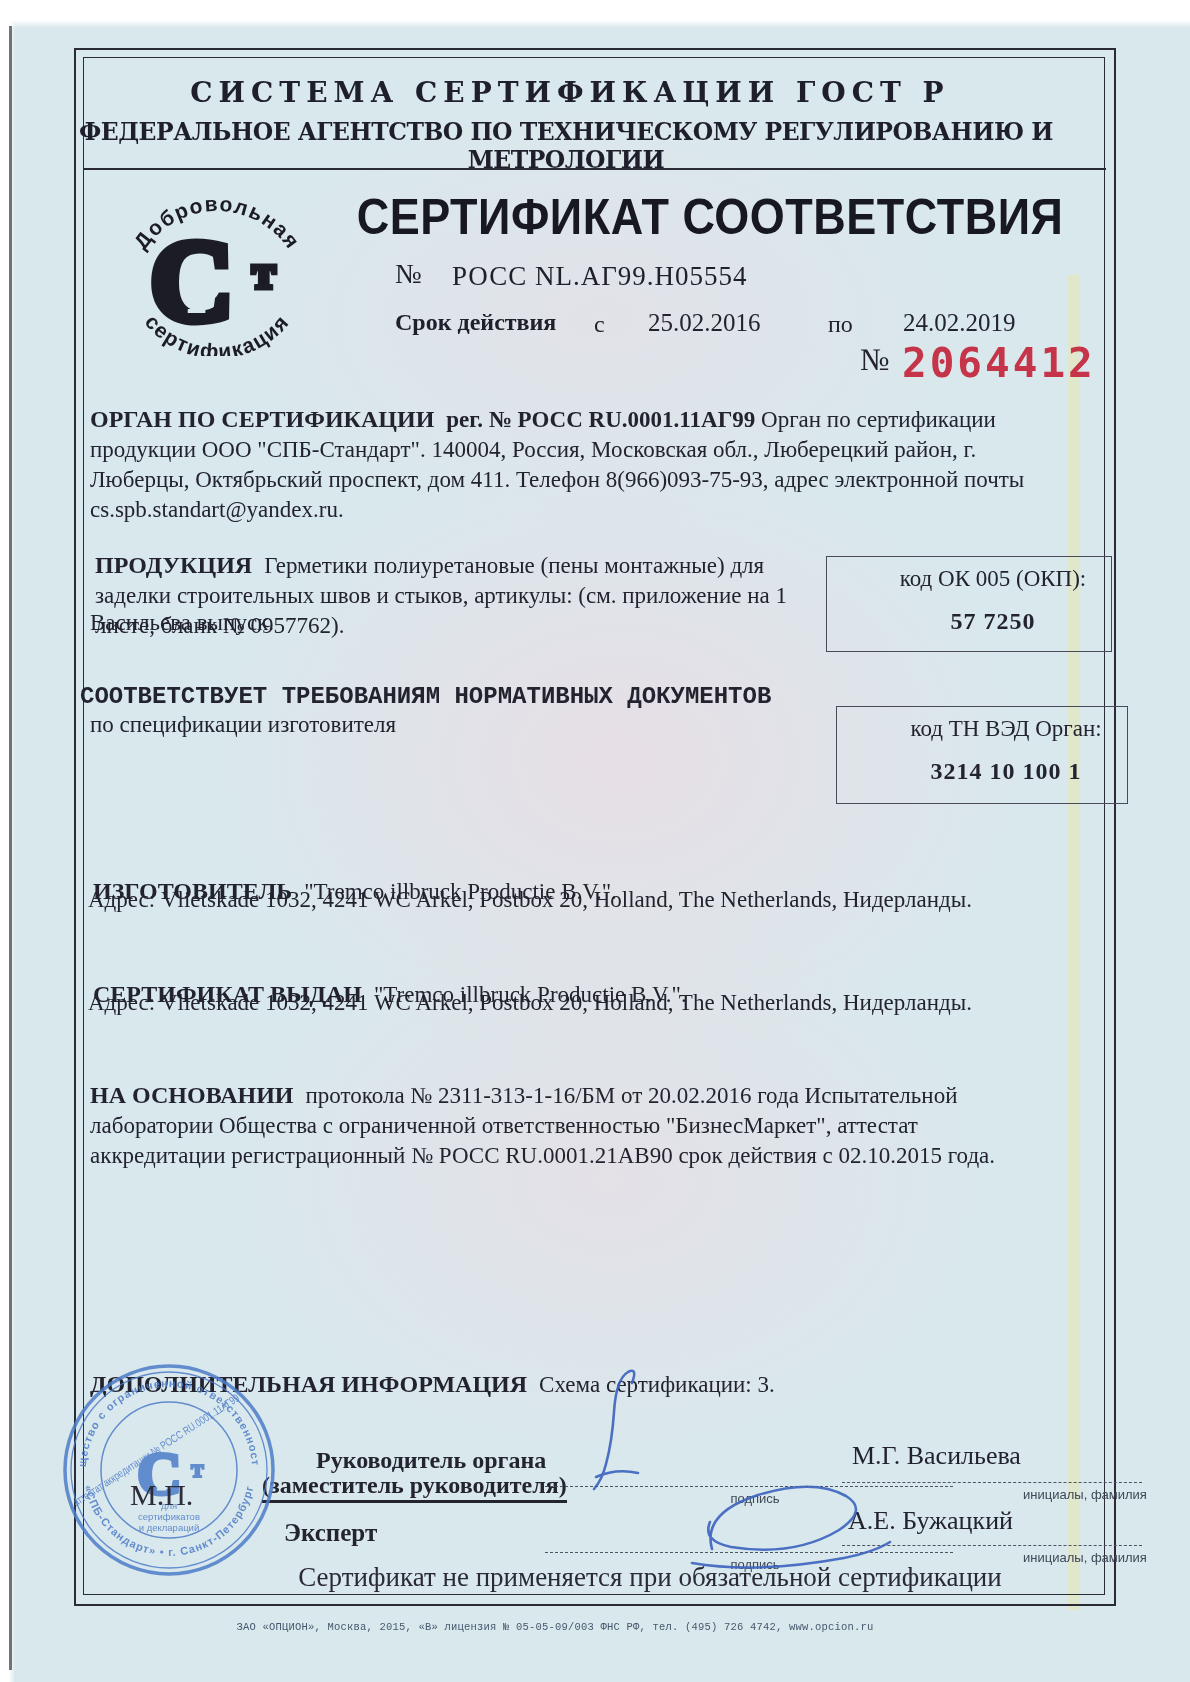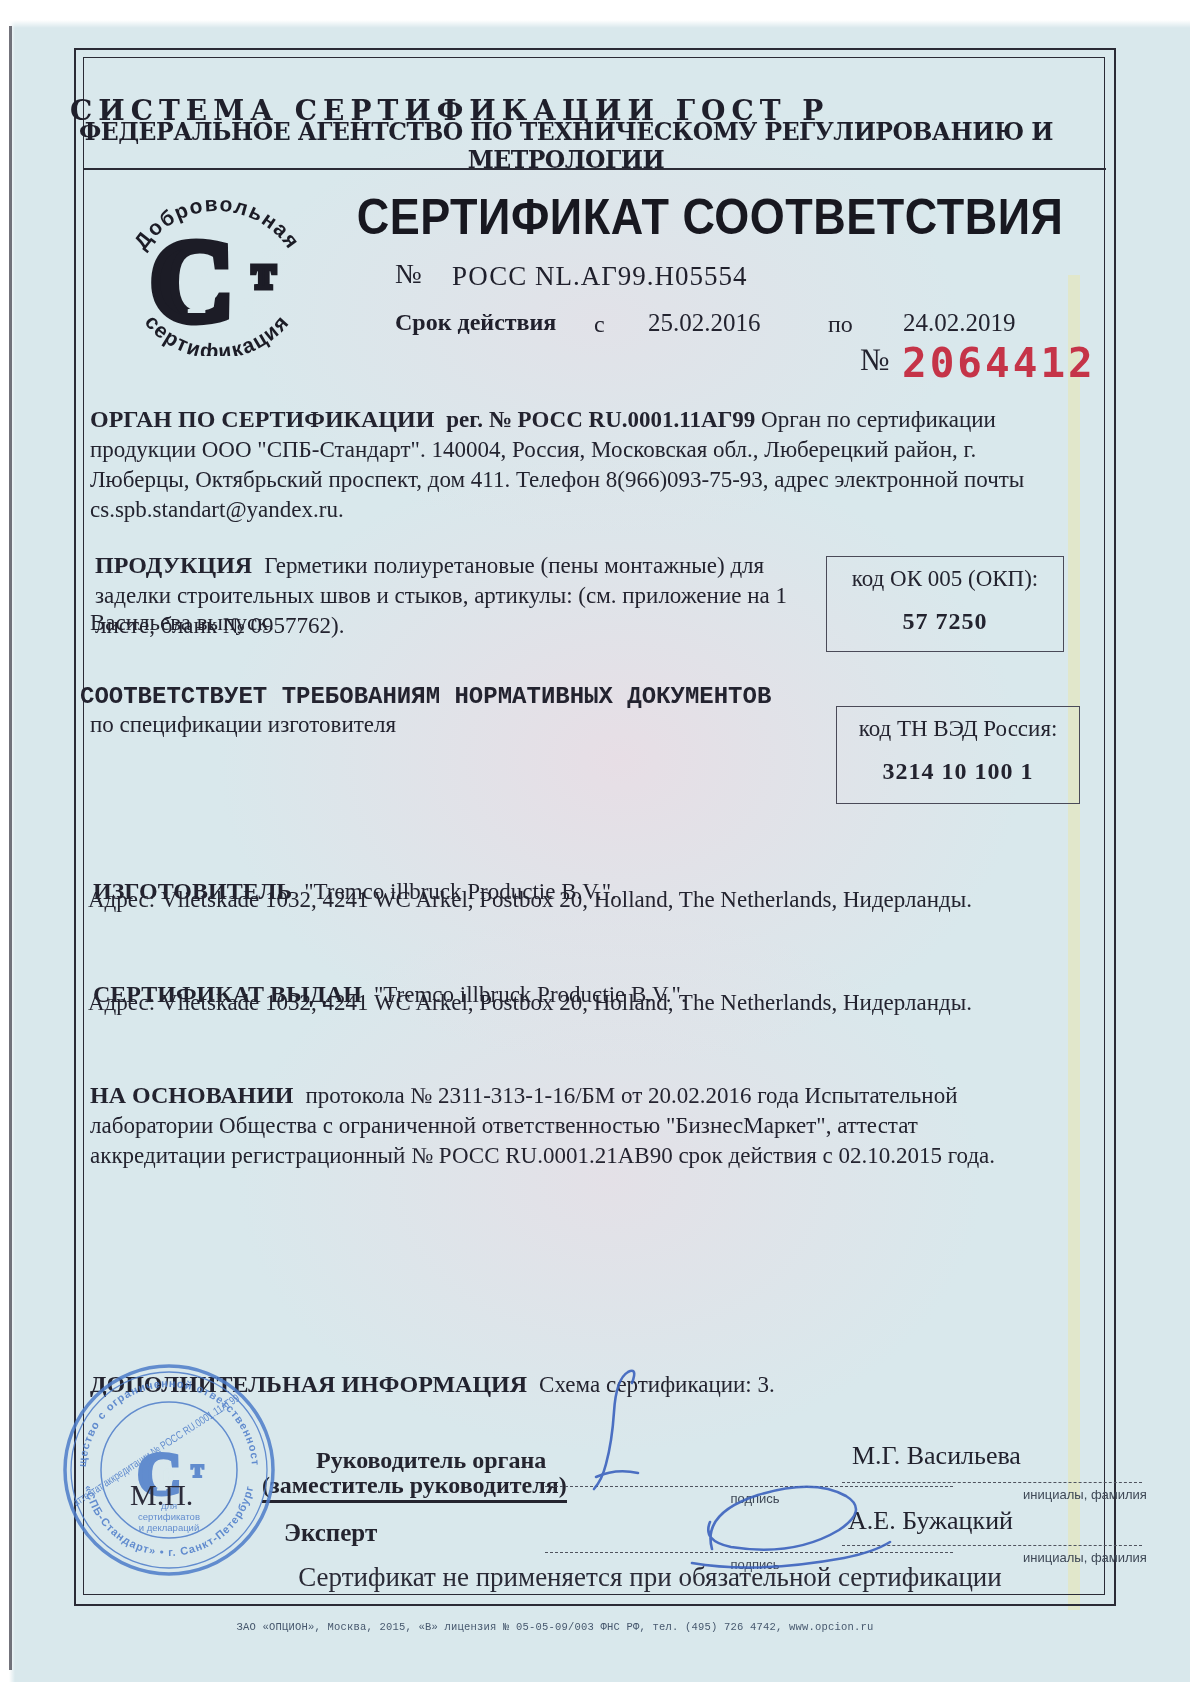--- a/index.html
+++ b/index.html
@@ -13,22 +13,22 @@
       radial-gradient(ellipse 520px 380px at 610px 1180px, rgba(243,214,224,.42), rgba(243,214,224,0) 72%),
       radial-gradient(ellipse 500px 300px at 600px 320px, rgba(240,216,226,.38), rgba(240,216,226,0) 72%),
       #d9e8ec;
   }
   .frame-outer { position:absolute; left:74px; top:48px; width:1038px; height:1554px; border:2px solid #2b2b36; }
   .frame-inner { position:absolute; left:83px; top:57px; width:1020px; height:1536px; border:1px solid #2b2b36; }
   .header-divider { position:absolute; left:84px; top:168px; width:1022px; height:0; border-top:2px solid #2b2b36; }
   .scan-edge { position:absolute; left:9px; top:26px; width:3px; height:1644px; background:rgba(42,42,54,.65); }
   .yellow-stripe { position:absolute; left:1068px; top:275px; width:12px; height:1335px; background:rgba(238,228,150,.38); }
 
-  .h1 { position:absolute; left:70px; top:76px; width:1000px; 
-        font-family:"DejaVu Serif", serif; font-weight:bold; font-size:28px; letter-spacing:6px; color:#1f1f2b;margin-top:18px; }
+  .h1 { position:absolute; left:70px; top:76px; width:1000px; text-align:center;
+        font-family:"DejaVu Serif", serif; font-weight:bold; font-size:28px; letter-spacing:6px; color:#1f1f2b; }
   .h2 { position:absolute; left:66px; top:118px; width:1000px; text-align:center;
         font-family:"DejaVu Serif", serif; font-weight:bold; font-size:23.5px; letter-spacing:-0.5px; color:#1f1f2b; }
 
   .logo-svg { position:absolute; left:106px; top:170px; width:222px; height:186px; }
 
   .title { position:absolute; left:330px; top:188px; width:760px; text-align:center;
            font-family:"Liberation Sans", sans-serif; font-weight:bold; font-size:45px;
            letter-spacing:0.5px; color:#181820; transform:scaleY(1.12); transform-origin:center top; }
 
   .certno-sign { position:absolute; left:395px; top:258px; font-size:28px; color:#20202c; }
@@ -52,21 +52,21 @@
   .p-prod2 { position:absolute; left:90px; top:610px; font-size:23px; }
   .p-conf-label { position:absolute; left:80px; top:683px; font-size:24px; font-weight:bold;font-family:Liberation Mono, monospace; }
   .p-conf-text  { position:absolute; left:90px; top:712px; font-size:23px; }
   .p-man      { left:93px; top:853px; }
   .p-man-addr { position:absolute; left:88px; top:887px; font-size:23px; }
   .p-iss      { left:93px; top:956px; }
   .p-iss-addr { position:absolute; left:88px; top:990px; font-size:23px; }
   .p-basis { left:90px; top:1057px; width:960px; }
   .p-add   { left:90px; top:1346px; }
 
-  .box { position:absolute; border:1px solid #4a4a58; text-align:center; }
+  .box { position:absolute; border:1px solid #4a4a58; text-align:center;padding-left:48px; }
   .box .box-label { margin-top:9px; font-size:23px; }
   .box .box-value { margin-top:16px; font-size:24px; font-weight:bold; letter-spacing:1px; }
   .box1 { left:826px; top:556px; width:236px; height:94px; }
   .box2 { left:836px; top:706px; width:242px; height:96px; }
 
   .role1  { position:absolute; left:284px; top:1447px; font-size:24px; font-weight:bold; color:#24242f;margin-left:32px; }
   .role1b { position:absolute; left:262px; top:1472px; font-size:24px; font-weight:bold; color:#24242f;
             border-bottom:3px solid #24242f; padding-bottom:1px; }
   .role2  { position:absolute; left:284px; top:1519px; font-size:25px; font-weight:bold; color:#24242f; }
   .sigline { position:absolute; height:0; border-top:1.6px dashed #50545f; }
@@ -144,21 +144,21 @@
 
   <div class="box box1">
     <div class="box-label">код ОК 005 (ОКП):</div>
     <div class="box-value">57 7250</div>
   </div>
 
   <div class="p-conf-label">СООТВЕТСТВУЕТ ТРЕБОВАНИЯМ НОРМАТИВНЫХ ДОКУМЕНТОВ</div>
   <div class="p-conf-text">по спецификации изготовителя</div>
 
   <div class="box box2">
-    <div class="box-label">код ТН ВЭД Россия:</div>
+    <div class="box-label">код ТН ВЭД Орган:</div>
     <div class="box-value">3214 10 100 1</div>
   </div>
 
   <p class="para p-man"><span class="lbl">ИЗГОТОВИТЕЛЬ</span><span>"Tremco illbruck Productie B.V.".</span></p>
   <div class="p-man-addr">Адрес: Vlietskade 1032, 4241 WC Arkel, Postbox 20, Holland, The Netherlands, Нидерланды.</div>
 
   <p class="para p-iss"><span class="lbl">СЕРТИФИКАТ ВЫДАН</span><span>"Tremco illbruck Productie B.V.".</span></p>
   <div class="p-iss-addr">Адрес: Vlietskade 1032, 4241 WC Arkel, Postbox 20, Holland, The Netherlands, Нидерланды.</div>
 
   <p class="para p-basis"><span class="lbl">НА ОСНОВАНИИ</span><span>протокола № 2311-313-1-16/БМ от 20.02.2016 года Испытательной лаборатории Общества с ограниченной ответственностью "БизнесМаркет", аттестат аккредитации регистрационный № РОСС RU.0001.21АВ90 срок действия с 02.10.2015 года.</span></p>

